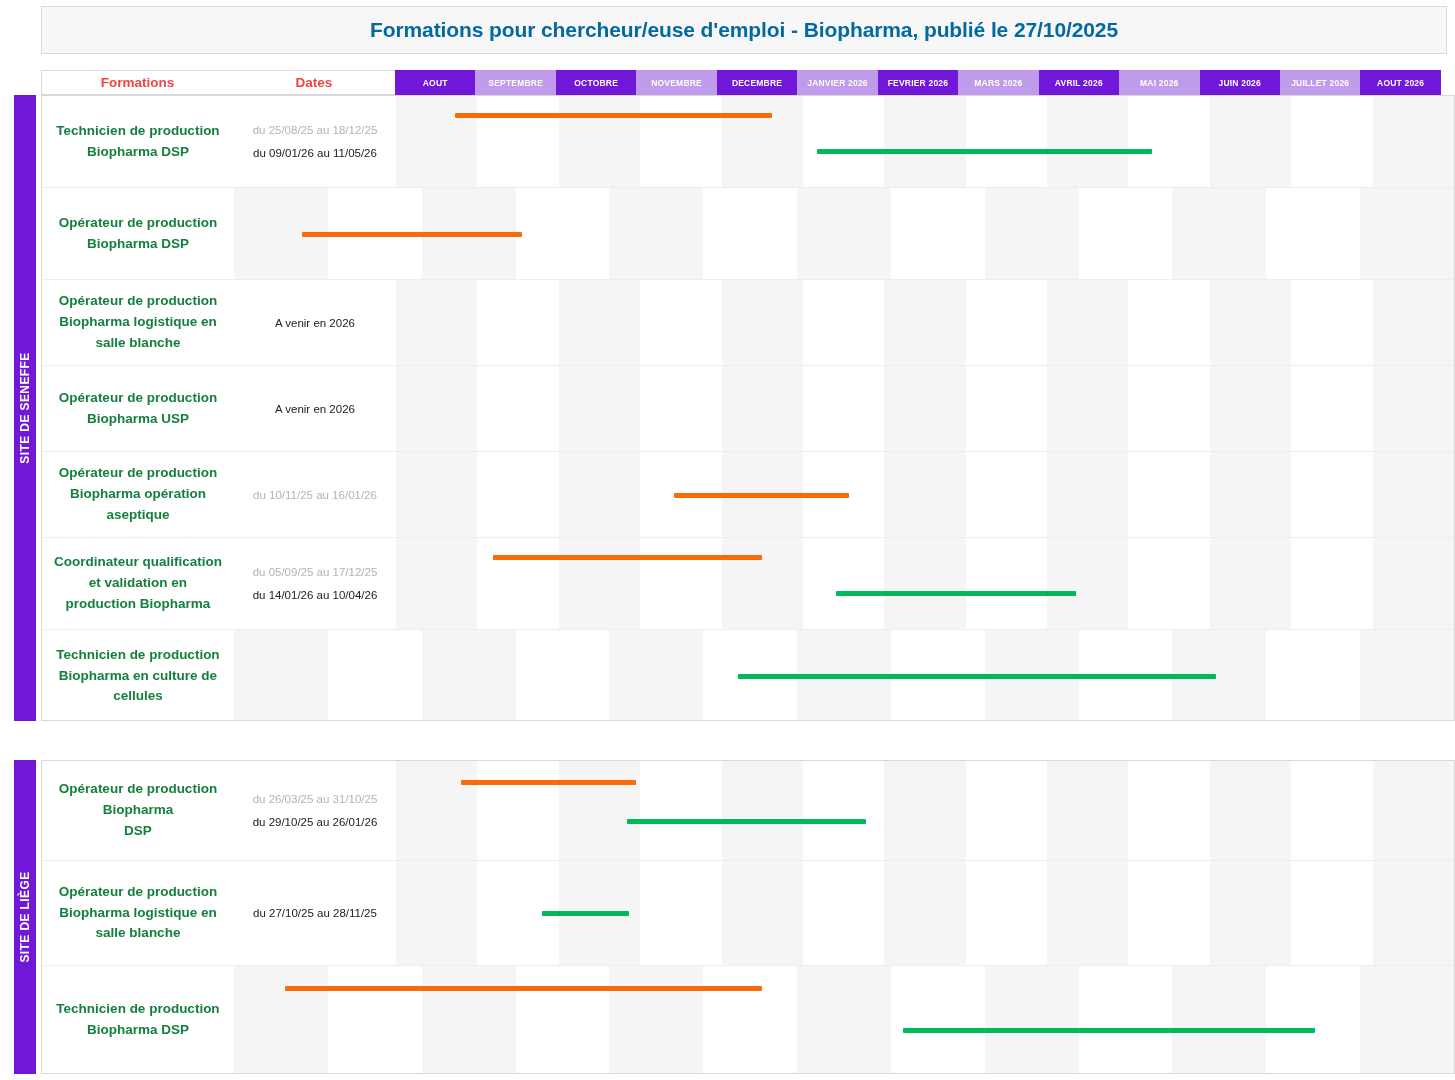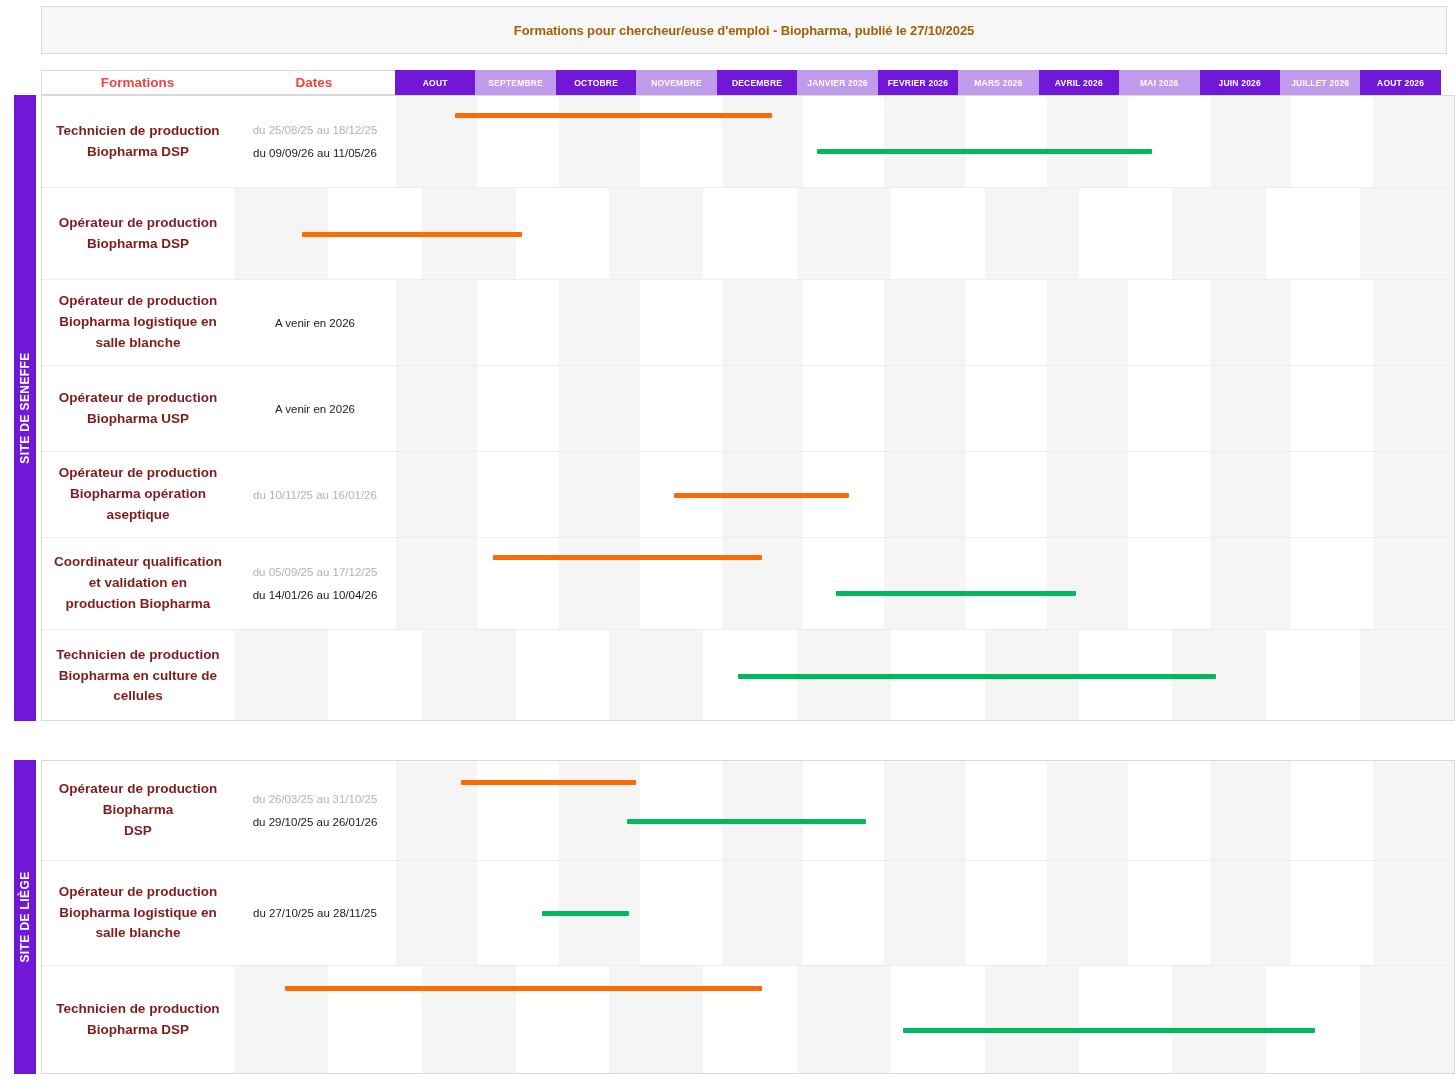--- a/index.html
+++ b/index.html
@@ -16,23 +16,23 @@
   
   .title-box {
     position: absolute;
     left: 41px; top: 6px;
     width: 1406px; height: 48px;
     background: #f7f7f7;
     border: 1px solid #d9d9d9;
     display: flex; align-items: center; justify-content: center;
   }
   .title-text {
-    font-size: 13px;
+    font-size: 21px;
     font-weight: bold;
-    color: #a16207;
+    color: #0369a1;
     letter-spacing: -0.1px;
   }
 
   
   .header-row {
     position: absolute;
     left: 41px; top: 70px;
     width: 1400px; height: 25px;
     display: flex;
   }
@@ -87,21 +87,21 @@
     border-bottom: 1px solid #ededed;
   }
   .row:last-child { border-bottom: none; }
 
   .cell-name {
     width: 192px;
     flex: 0 0 192px;
     display: flex; align-items: center; justify-content: center;
     text-align: center;
     padding: 4px 8px;
-    font-size: 13.5px; font-weight: bold; color: #7f1d1d;
+    font-size: 13.5px; font-weight: bold; color: #15803d;
     line-height: 1.55;
     background: #ffffff;
     z-index: 3;
   }
   .cell-dates {
     width: 162px;
     flex: 0 0 162px;
     display: flex; flex-direction: column;
     align-items: center; justify-content: center;
     gap: 11px;
@@ -166,21 +166,21 @@
         <div class="section-rail" style="height: 626px;">
           <span class="rail-label">SITE DE SENEFFE</span>
         </div>
         <div class="section-body" style="height: 626px;">
           <div class="row" style="height: 92px;">
             <div class="cell-name">
               <div>Technicien de production<br>Biopharma DSP</div>
             </div>
             <div class="cell-dates">
               <div class="date-line past">du 25/08/25 au 18/12/25</div>
-              <div class="date-line">du 09/09/26 au 11/05/26</div>
+              <div class="date-line">du 09/01/26 au 11/05/26</div>
             </div>
             <div class="cell-grid">
               <div class="grid-bg">
                 <div class="grid-col a" style="width: 7.69231%;"></div>
                 <div class="grid-col b" style="width: 7.69231%;"></div>
                 <div class="grid-col a" style="width: 7.69231%;"></div>
                 <div class="grid-col b" style="width: 7.69231%;"></div>
                 <div class="grid-col a" style="width: 7.69231%;"></div>
                 <div class="grid-col b" style="width: 7.69231%;"></div>
                 <div class="grid-col a" style="width: 7.69231%;"></div>

